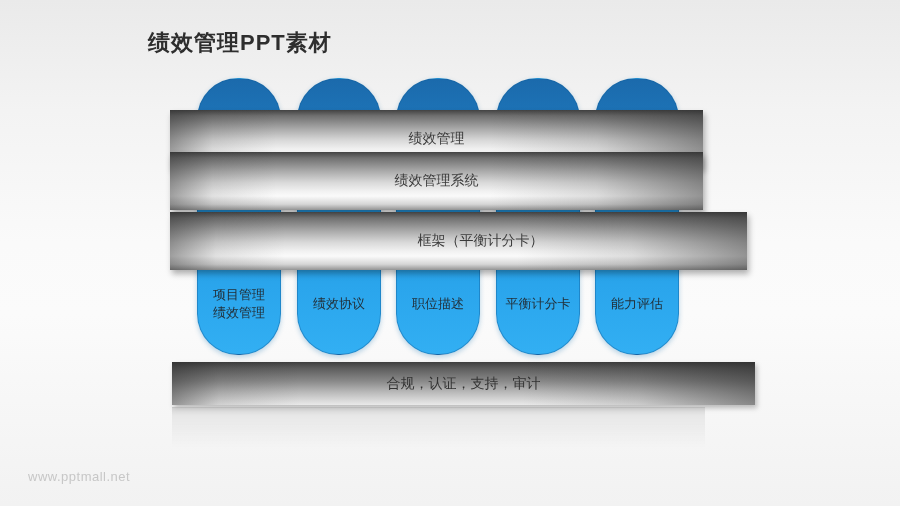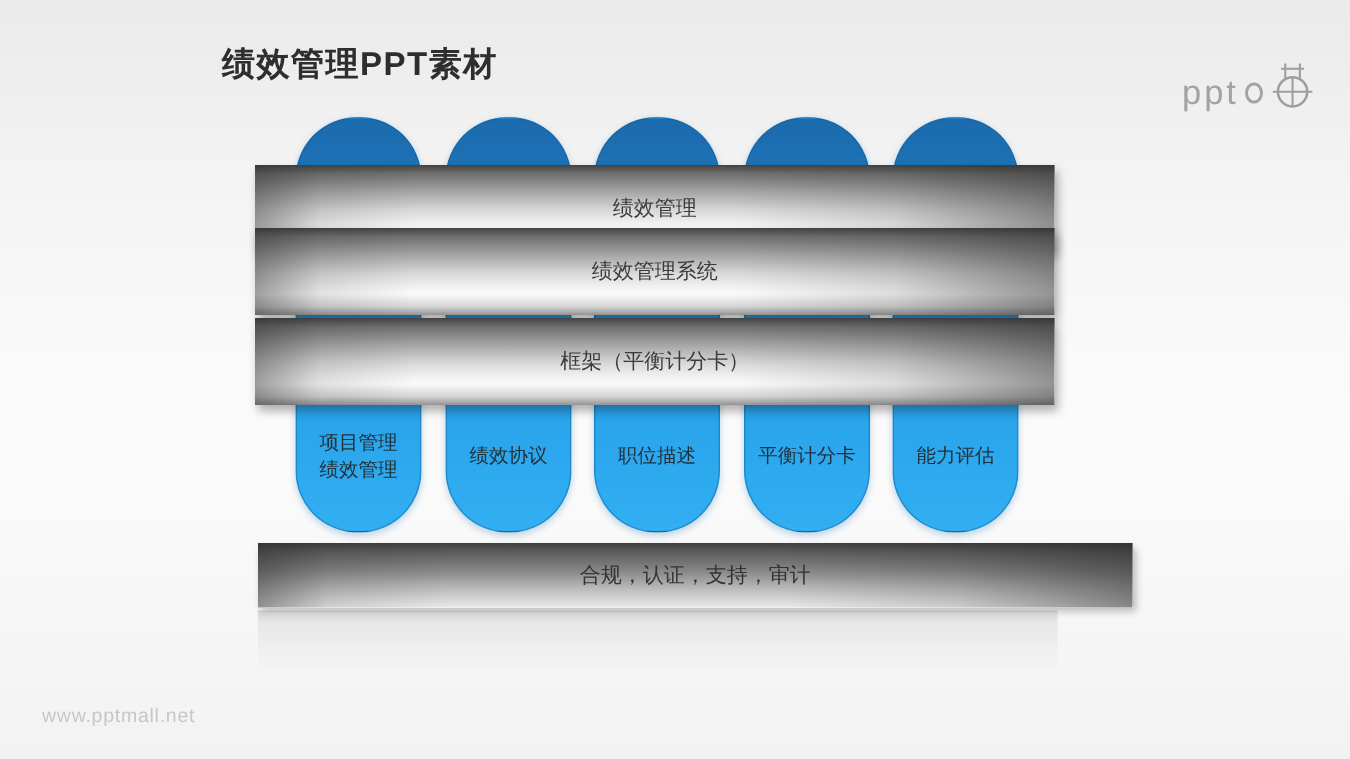--- a/index.html
+++ b/index.html
@@ -45,21 +45,21 @@
     position:absolute;left:170px;width:533px;height:58px;
     display:flex;align-items:center;justify-content:center;
     font-size:14px;color:#3b3b3b;
     background-image:
       linear-gradient(90deg,rgba(45,45,45,0.45) 0%,rgba(45,45,45,0.12) 8%,rgba(0,0,0,0) 20%,rgba(0,0,0,0) 60%,rgba(45,45,45,0.14) 80%,rgba(45,45,45,0.50) 100%),
       linear-gradient(180deg,#424242 0%,#6f6f6f 10%,#a8a8a8 32%,#d8d8d8 52%,#f2f2f2 68%,#fafafa 76%,#d6d6d6 90%,#939393 100%);
     box-shadow:2px 4px 6px rgba(0,0,0,0.30);
   }
   .bar-1{top:110px;}
   .bar-2{top:152px;}
-  .bar-3{top:212px;}
+  .bar-3{top:212px;padding-left:44px;}
   .bar-bottom{
     position:absolute;left:172px;top:362px;width:583px;height:43px;
     display:flex;align-items:center;justify-content:center;
     font-size:14px;color:#333333;
     background-image:
       linear-gradient(90deg,rgba(40,40,40,0.45) 0%,rgba(40,40,40,0.12) 8%,rgba(0,0,0,0) 22%,rgba(0,0,0,0) 60%,rgba(40,40,40,0.15) 80%,rgba(40,40,40,0.50) 100%),
       linear-gradient(180deg,#3e3e3e 0%,#5c5c5c 14%,#8a8a8a 45%,#b9b9b9 70%,#dadada 90%,#e9e9e9 100%);
     box-shadow:2px 3px 5px rgba(0,0,0,0.25);
   }
   .bar-reflection{
@@ -73,32 +73,20 @@
     font-size:13px;color:#c7c7c7;letter-spacing:0.5px;
   }
 </style>
 </head>
 <body>
 
 <div class="slide">
 
   <div class="title">绩效管理PPT素材</div>
 
-  <div class="logo">
-    <span class="logo-text">ppt</span>
-    <span class="logo-o"></span>
-    <svg class="logo-icon" width="44" height="48" viewBox="0 0 48 52" fill="none">
-      <circle cx="24" cy="32" r="14" stroke="#9e9e9e" stroke-width="2.4"></circle>
-      <line x1="5" y1="32" x2="43" y2="32" stroke="#9e9e9e" stroke-width="2"></line>
-      <line x1="24" y1="18" x2="24" y2="46" stroke="#9e9e9e" stroke-width="2"></line>
-      <line x1="13" y1="10" x2="35" y2="10" stroke="#9e9e9e" stroke-width="2"></line>
-      <line x1="17" y1="5" x2="17" y2="19" stroke="#9e9e9e" stroke-width="2"></line>
-      <line x1="31" y1="5" x2="31" y2="19" stroke="#9e9e9e" stroke-width="2"></line>
-    </svg>
-  </div>
 
   <div class="diagram">
 
     <div class="pill pill-0">
       <div class="pill-label">项目管理
 绩效管理</div>
     </div>
     <div class="pill pill-1">
       <div class="pill-label">绩效协议</div>
     </div>

